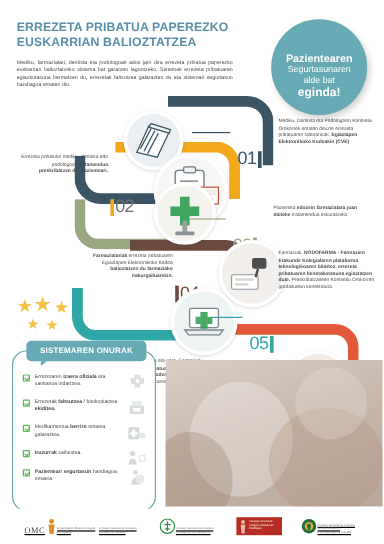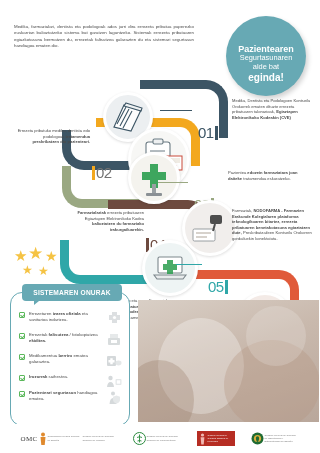--- a/index.html
+++ b/index.html
@@ -204,36 +204,37 @@
     position: absolute; border-radius: 50%;
   }
 
   
   .footer {
     position: absolute; left: 0; top: 424px;
     width: 319px; height: 29px; background: #ffffff;
     display: flex; align-items: center; justify-content: center;
     gap: 16px;
   }
-  .logo { display: flex; align-items: center; gap: 1px; }
+  .logo { display: flex; align-items: flex-end; gap: 1px; text-decoration: underline; }
   .logo-mark { flex: 0 0 auto; }
   .logo-txt { font-size: 2.4px; line-height: 3.1px; color: #7a7a7a; max-width: 34px; }
   .omc-word { font-size: 7px; color: #3a3a3a; letter-spacing: 0.4px; font-family: "Liberation Serif", serif; }
   .logo-red {
     width: 38px; height: 15px; background: #b62d23;
     display: flex; align-items: center; gap: 2px; padding: 0 2px;
   }
   .logo-red .rt { font-size: 2.2px; line-height: 2.8px; color: #fff; }
 </style>
 </head>
 <body>
 
 <div id="poster">
 
   <div class="header-block">
+    <div class="title">ERREZETA PRIBATUA PAPEREZKO EUSKARRIAN BALIOZTATZEA</div>
     <div class="intro">Mediku, farmazialari, dentista eta podologoak ados jarri dira errezeta pribatua paperezko euskarrian balioztatzeko sistema bat garatzen laguntzeko. Sistemak errezeta pribatuaren egiazkotasuna bermatzen du, errezetak faltsutzea galarazten du eta sistemari segurtasun handiagoa ematen dio.</div>
   </div>
 
   <div class="badge">
     <div class="badge-l1">Pazientearen</div>
     <div class="badge-l2">Segurtasunaren</div>
     <div class="badge-l3">alde bat</div>
     <div class="badge-l4">eginda!</div>
   </div>
 

